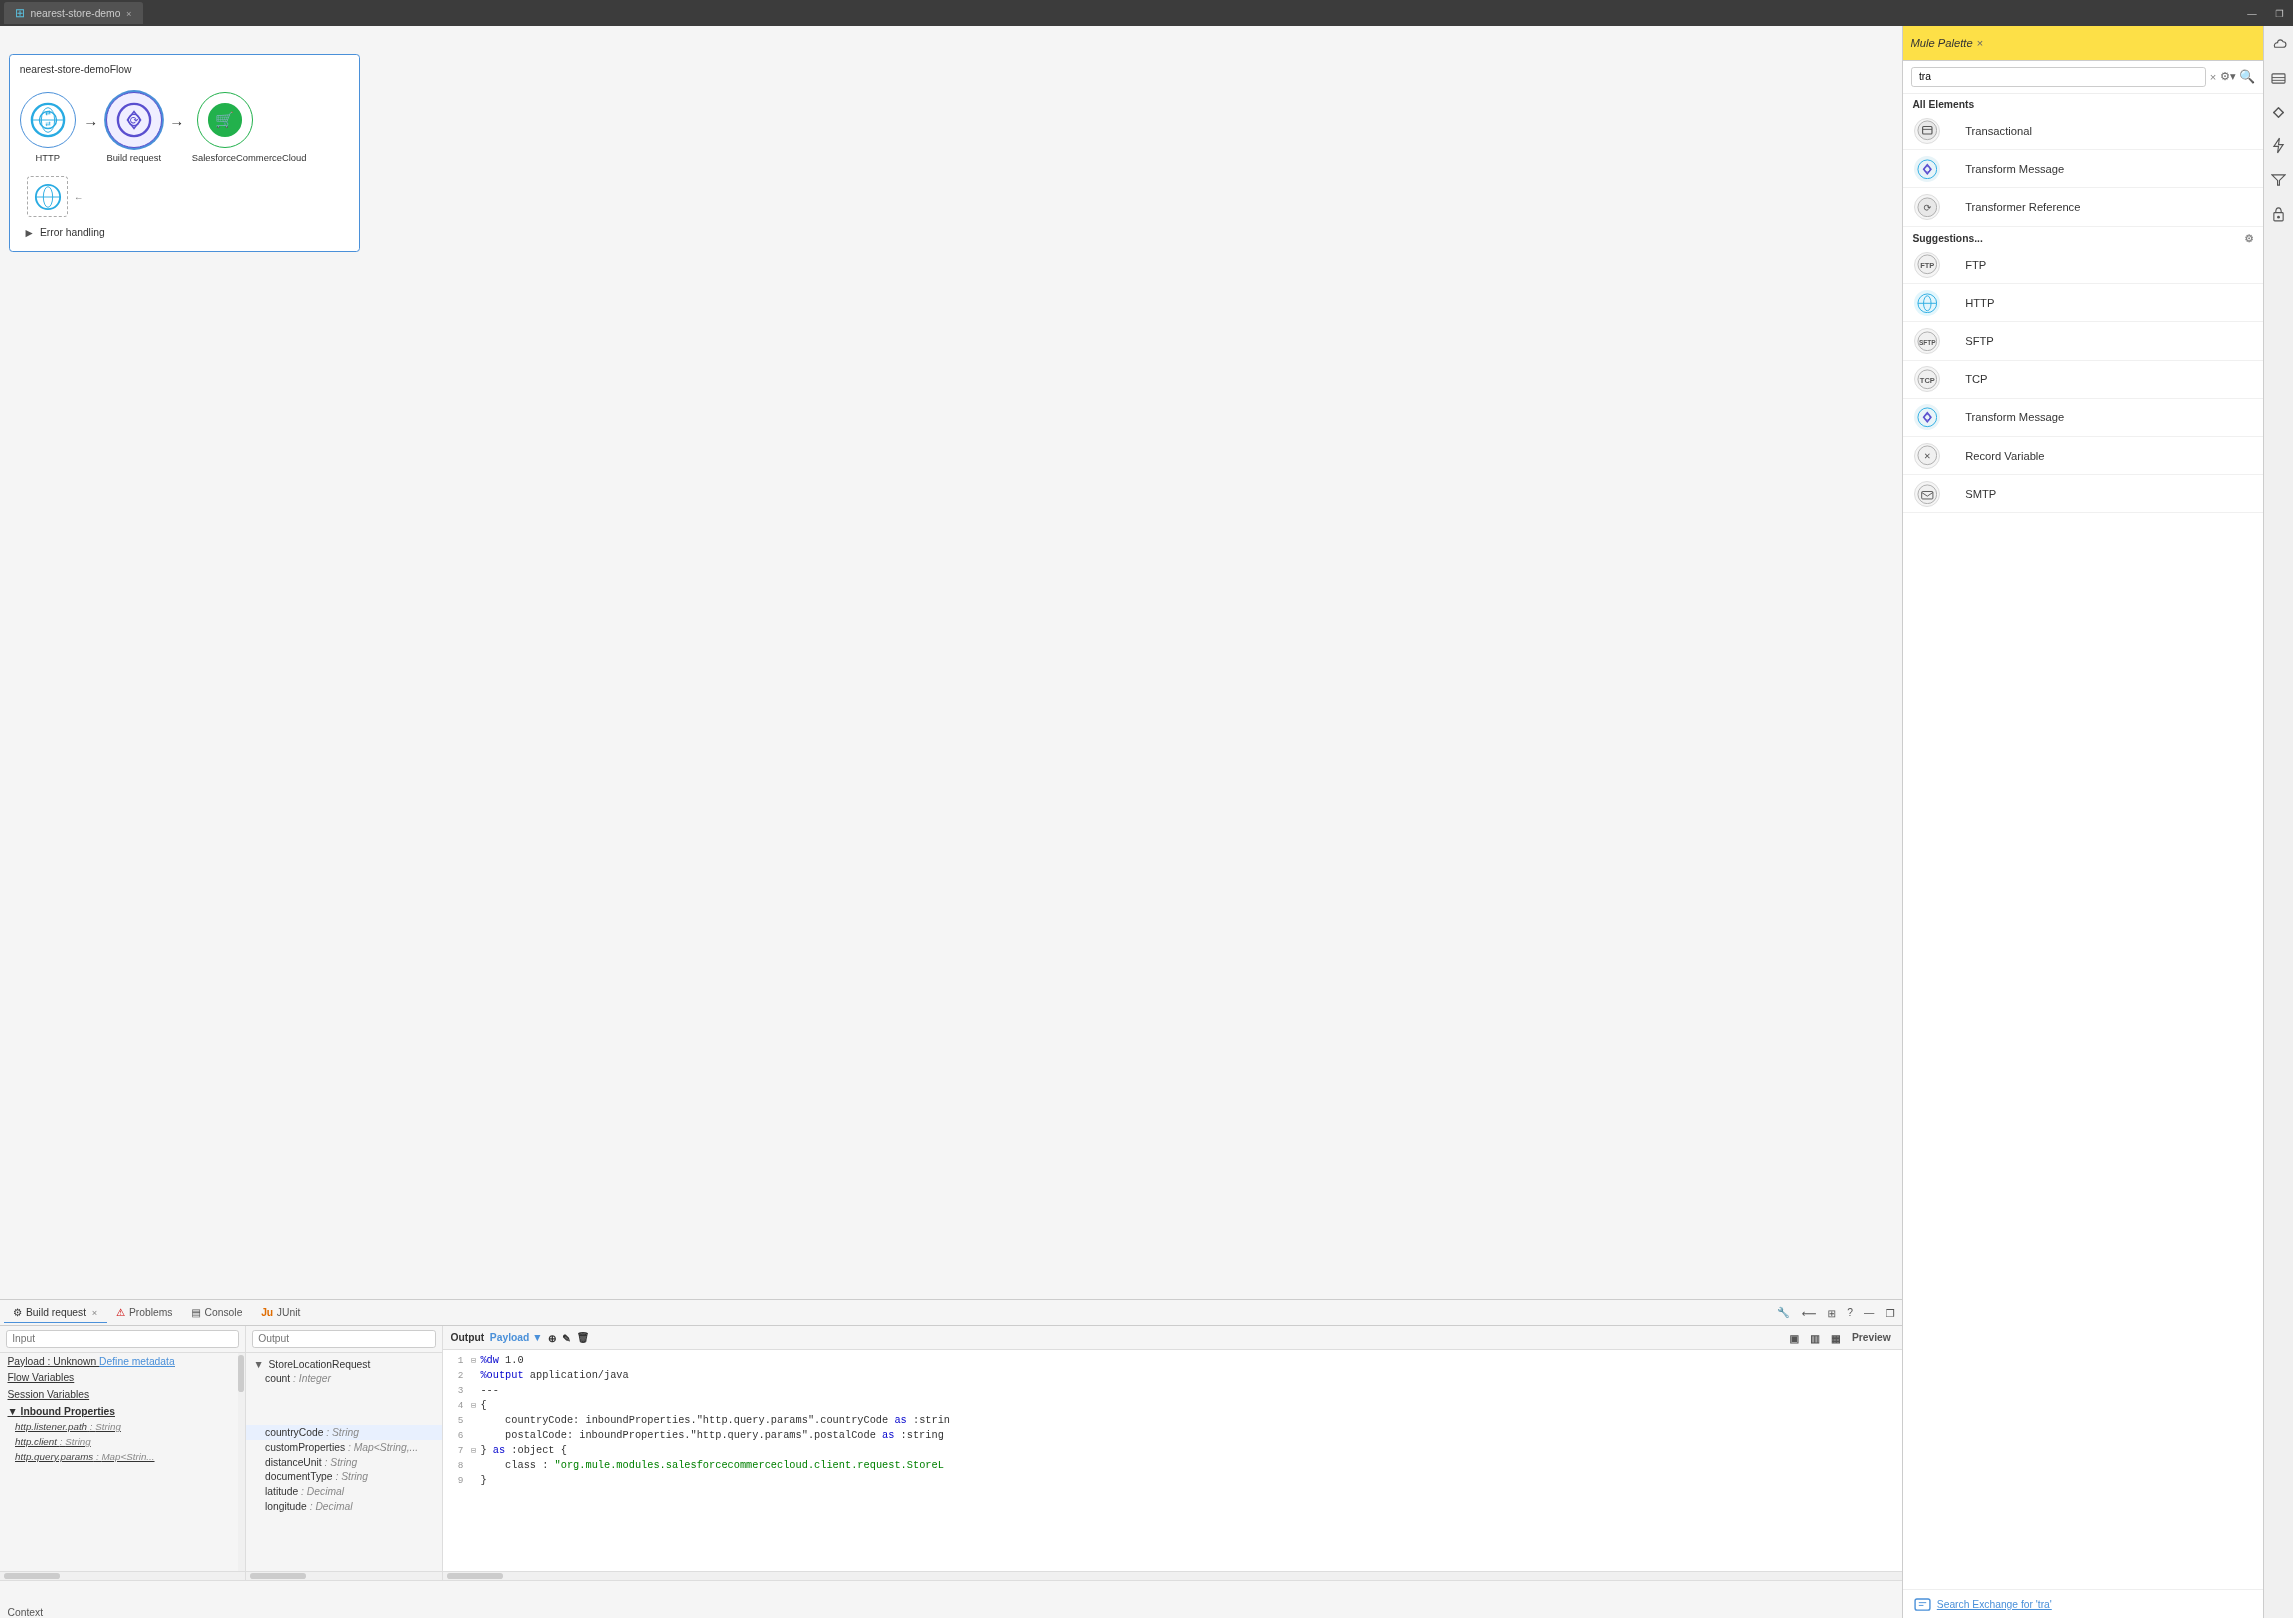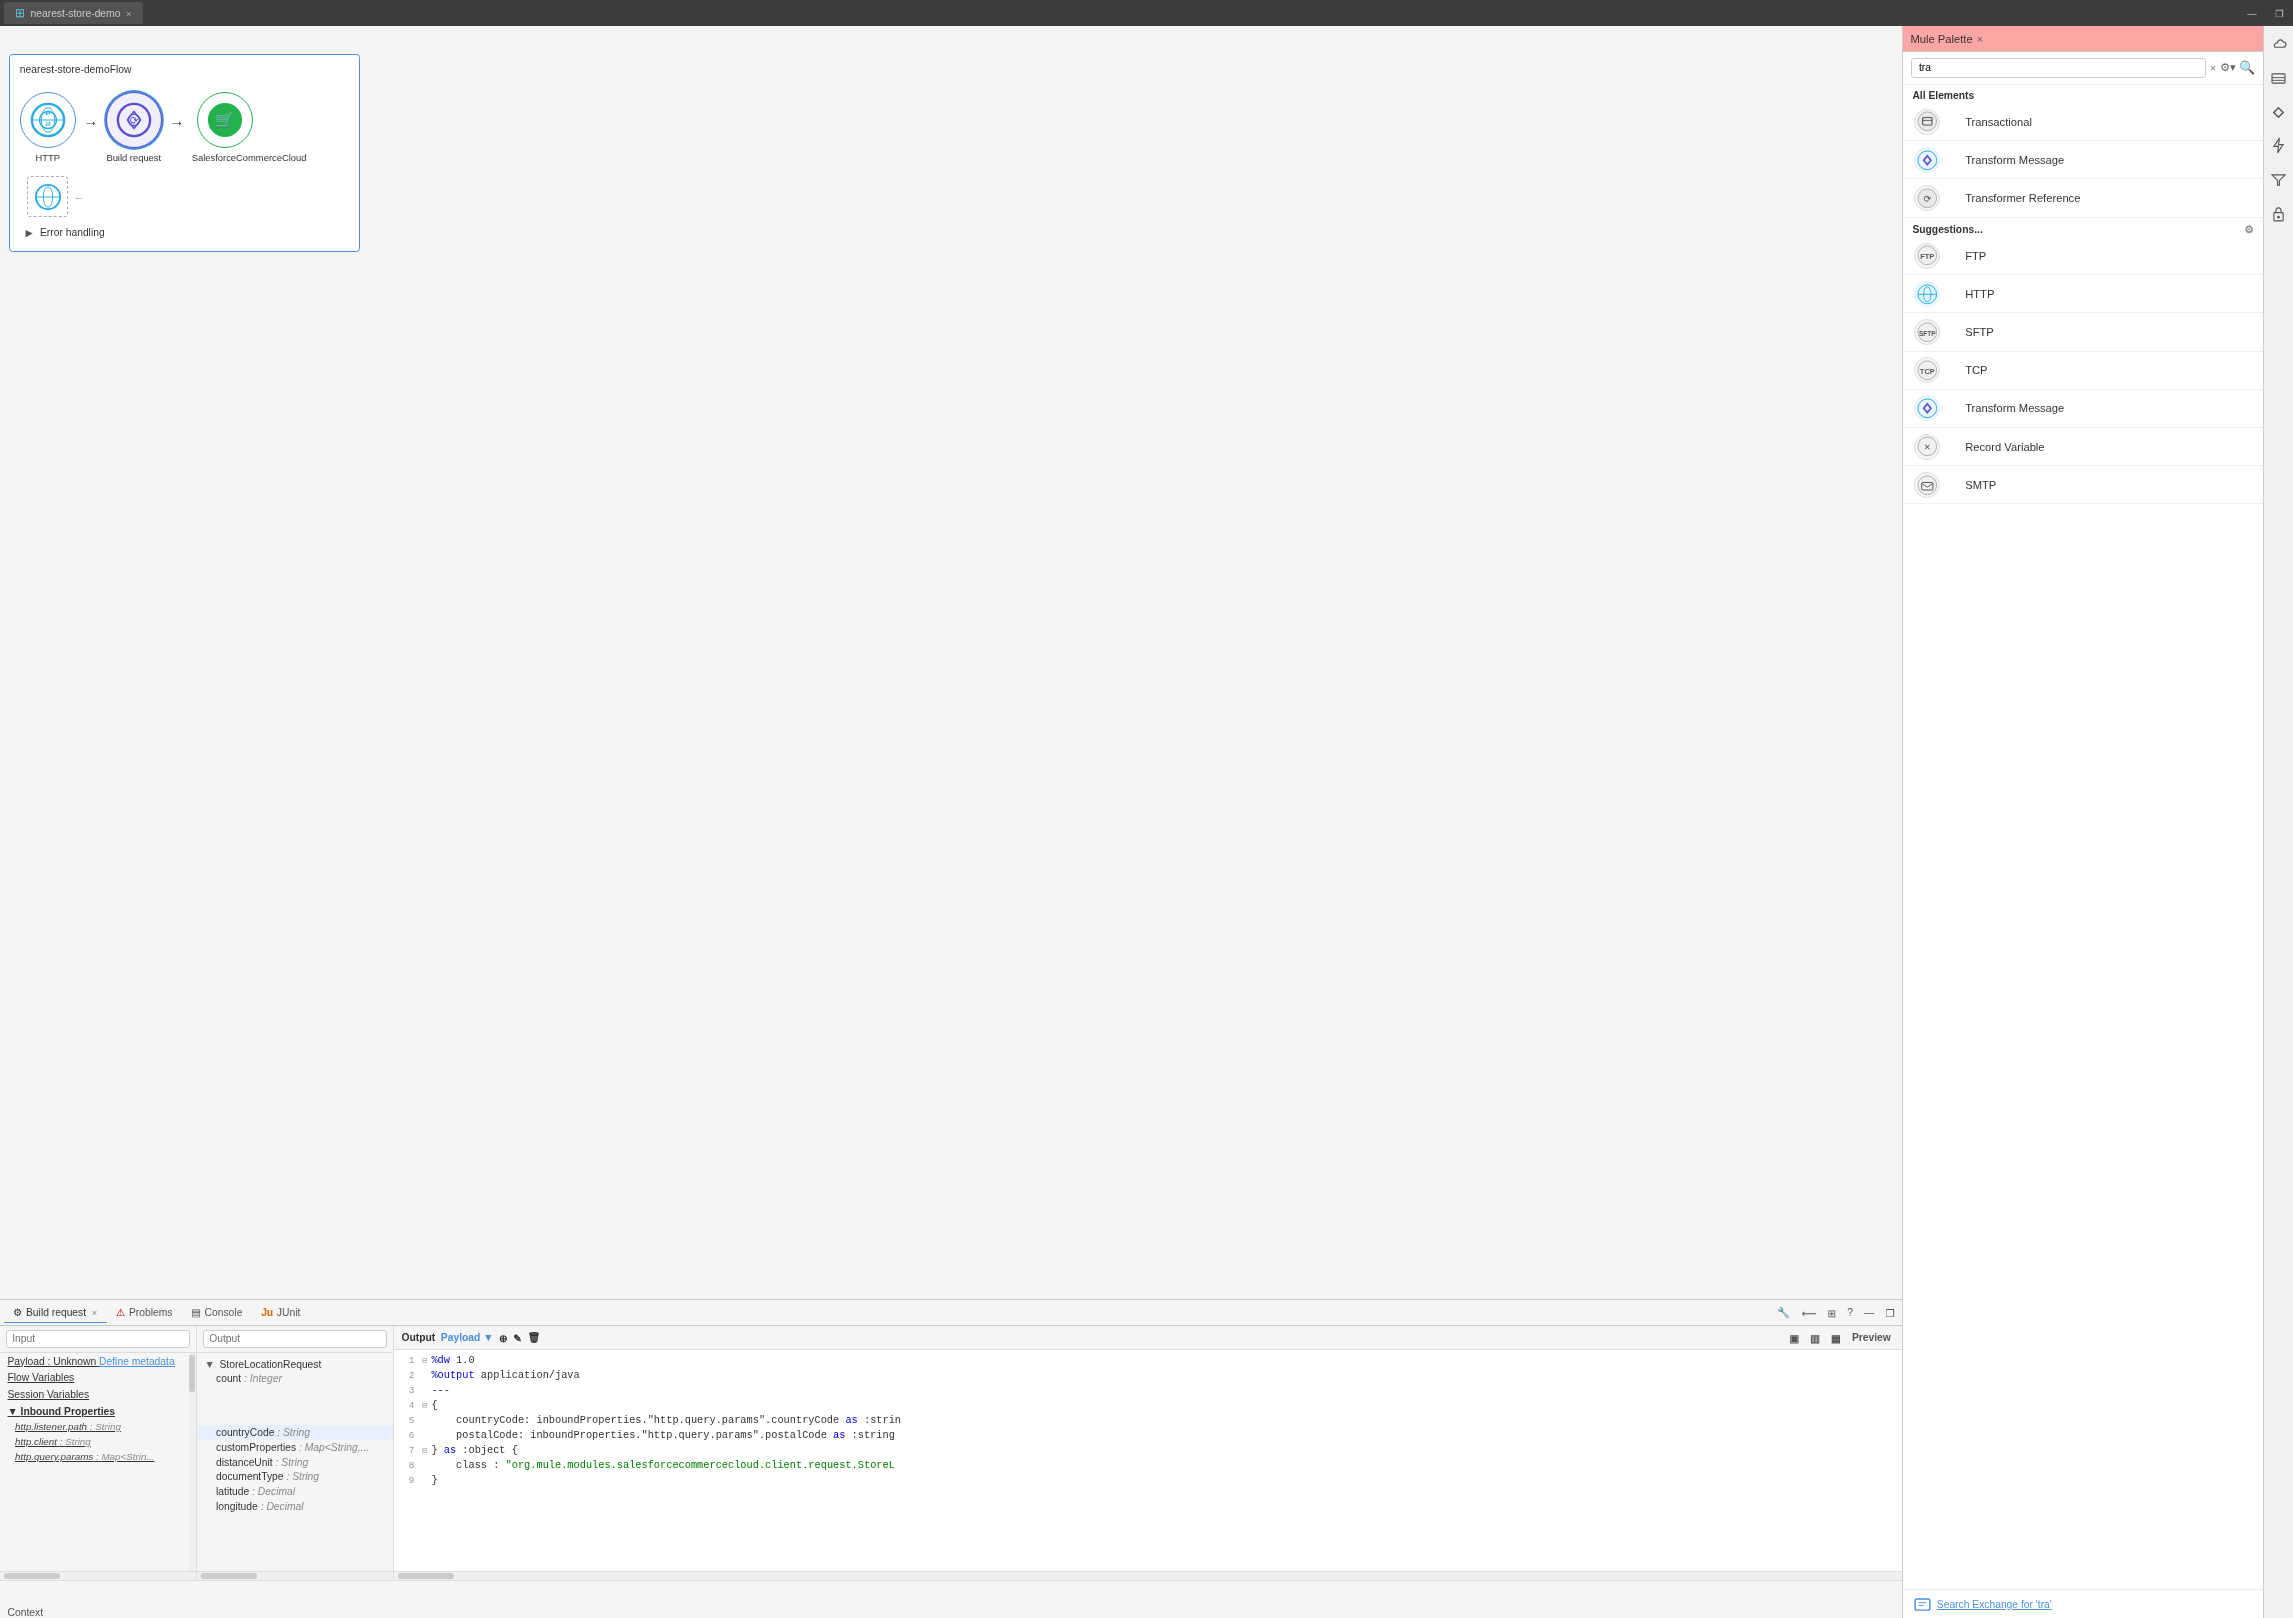--- a/index.html
+++ b/index.html
@@ -39,21 +39,21 @@
 
     
     .bottom-panel { height: 281px; display: flex; flex-direction: column; flex-shrink: 0; border-top: 0.9px solid #ccc; }
     .bottom-panel-tabs { background: #f5f5f5; border-bottom: 0.9px solid #ccc; display: flex; align-items: center; height: 26px; padding: 0 3.7px; gap: 0; flex-shrink: 0; }
     .bp-tab { padding: 3.7px 9.4px; font-size: 10.3px; cursor: pointer; color: #555; display: flex; align-items: center; gap: 3.7px; border-bottom: 1.9px solid transparent; }
     .bp-tab.active { color: #333; border-bottom: 1.9px solid #4a90d9; }
     .bp-close { font-size: 9.4px; color: #888; cursor: pointer; margin-left: 1.9px; }
     .bp-content { flex: 1; display: flex; overflow: hidden; }
 
     
-    .input-panel { width: 197px; border-right: 0.9px solid #ddd; display: flex; flex-direction: column; overflow: hidden; flex-shrink: 0; }
+    .input-panel { width: 246px; border-right: 0.9px solid #ddd; display: flex; flex-direction: column; overflow: hidden; flex-shrink: 0; }
     .panel-search { padding: 3.7px 5.6px; border-bottom: 0.9px solid #ddd; }
     .panel-search input { width: 100%; border: 0.9px solid #ccc; border-radius: 2.8px; padding: 2.8px 5.6px; font-size: 10.3px; background: #fff; }
     .panel-section-item { padding: 2.8px 7.5px; font-size: 10.3px; cursor: pointer; }
     .scrollbar-v { width: 7.5px; background: #f0f0f0; flex-shrink: 0; }
     .scrollbar-thumb { width: 5.6px; height: 37px; background: #ccc; border-radius: 2.8px; margin: 1.9px auto; }
     .input-panel-inner { flex: 1; overflow-y: hidden; display: flex; text-decoration: underline; }
     .input-panel-content { flex: 1; overflow: hidden; }
 
     
     .transform-panel { flex: 1; display: flex; align-items: center; justify-content: center; border-right: 0.9px solid #ddd; position: relative; overflow: hidden; }
@@ -76,21 +76,21 @@
     .code-header-actions { margin-left: auto; display: flex; gap: 3.7px; }
     .code-header-btn { cursor: pointer; color: #555; padding: 1.9px 3.7px; font-size: 10.3px; }
     .code-content { flex: 1; overflow-y: auto; padding: 3.7px 0; font-family: 'Courier New', monospace; font-size: 10.3px; }
     .code-line { display: flex; min-height: 15px; }
     .line-num { width: 28px; text-align: right; padding-right: 7.5px; color: #999; flex-shrink: 0; font-size: 9.4px; padding-top: 0.9px; }
     .line-expand { width: 9.4px; color: #999; flex-shrink: 0; font-size: 8.4px; padding-top: 0.9px; }
     .line-content { flex: 1; white-space: pre; color: #333; }
 
     
     .palette-area { width: 361px; display: flex; flex-direction: column; border-left: 0.9px solid #ccc; background: #fff; flex-shrink: 0; overflow: hidden; }
-    .palette-header { background: #fca5a5; border-bottom: 0.9px solid #ccc; display: flex; align-items: center; height: 26px; padding: 0 7.5px; flex-shrink: 0; }
+    .palette-header { background: #fde047; border-bottom: 0.9px solid #ccc; display: flex; align-items: center; height: 35px; padding: 0 7.5px; flex-shrink: 0; font-style: italic; }
     .palette-close { margin-left: auto; cursor: pointer; color: #666; font-size: 11.2px; }
     .palette-win-btns { display: flex; gap: 3.7px; margin-left: 3.7px; }
     .palette-search-area { padding: 5.6px 7.5px; border-bottom: 0.9px solid #eee; display: flex; align-items: center; gap: 3.7px; }
     .palette-search-area input { flex: 1; border: 0.9px solid #ccc; border-radius: 2.8px; padding: 3.7px 7.5px; font-size: 10.3px; }
     .palette-section { padding: 5.6px 9.4px 1.9px; font-size: 10.3px; font-weight: bold; color: #333; display: flex; align-items: center; justify-content: space-between; }
     .palette-item { display: flex; align-items: center; gap: 25px; padding: 5.6px 11.2px; cursor: pointer; border-bottom: 0.9px solid #f0f0f0; }
     .palette-item-icon { width: 26px; height: 26px; border-radius: 50%; display: flex; align-items: center; justify-content: center; flex-shrink: 0; }
     .palette-item-label { font-size: 11.2px; color: #333; }
     .icon-gray { background: #f5f5f5; border: 0.9px solid #ddd; }
     .palette-footer { padding: 7.5px 11.2px; border-top: 0.9px solid #eee; }

